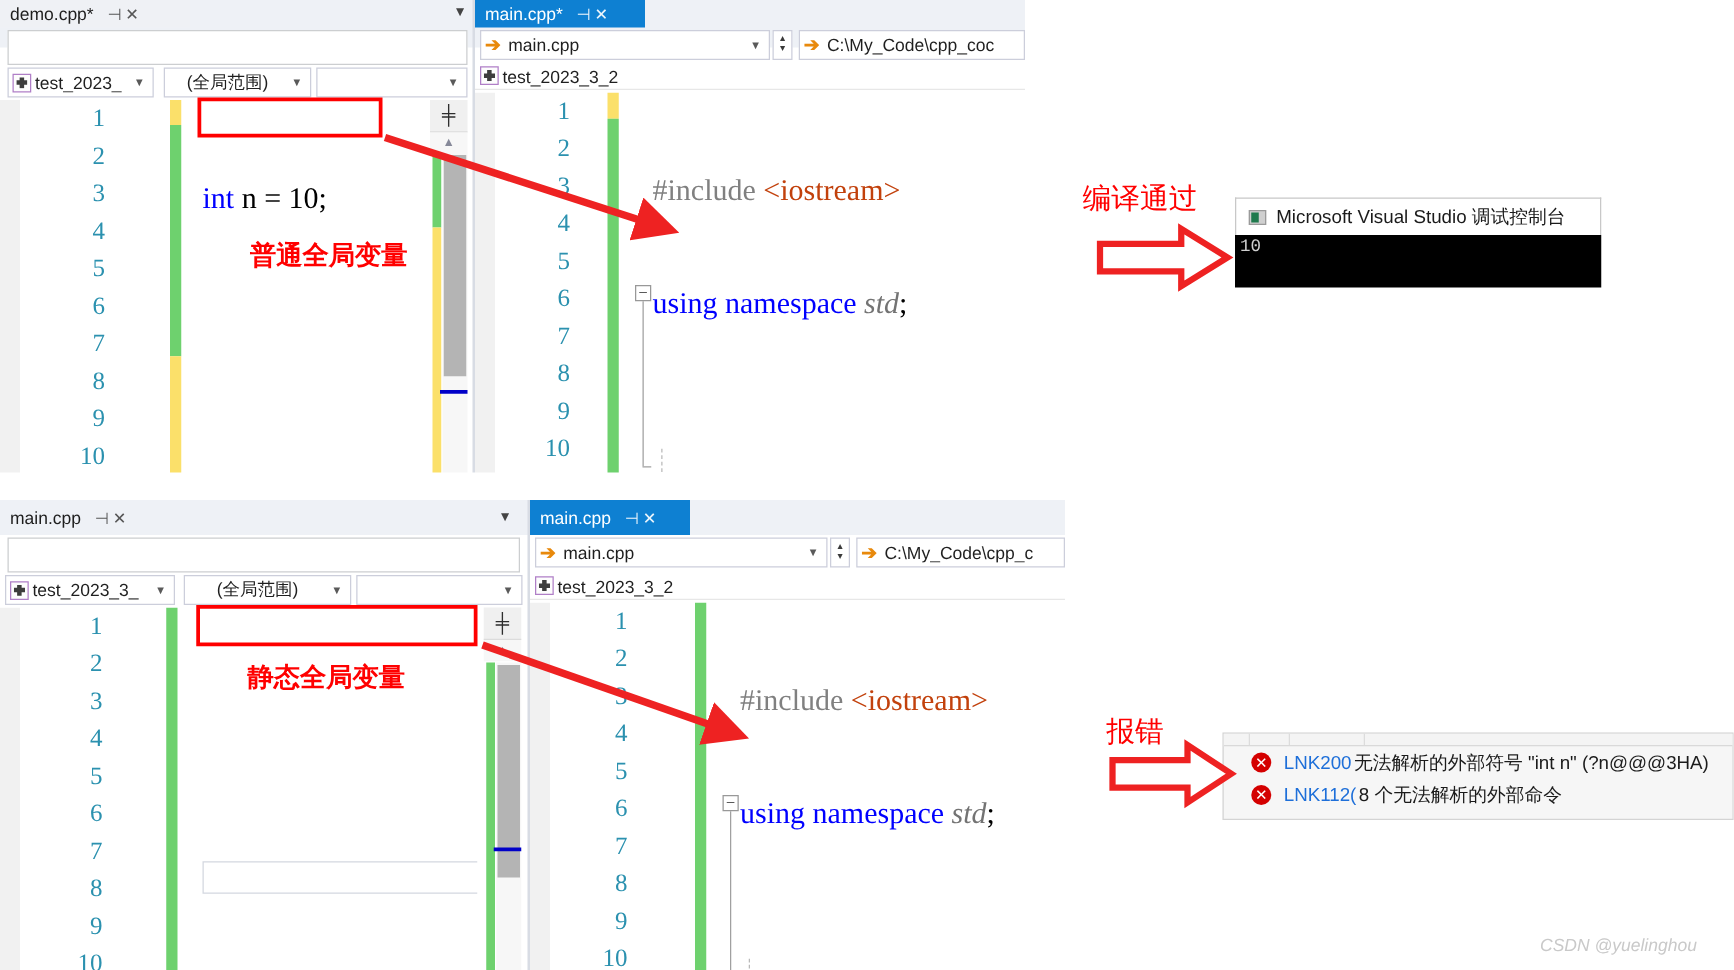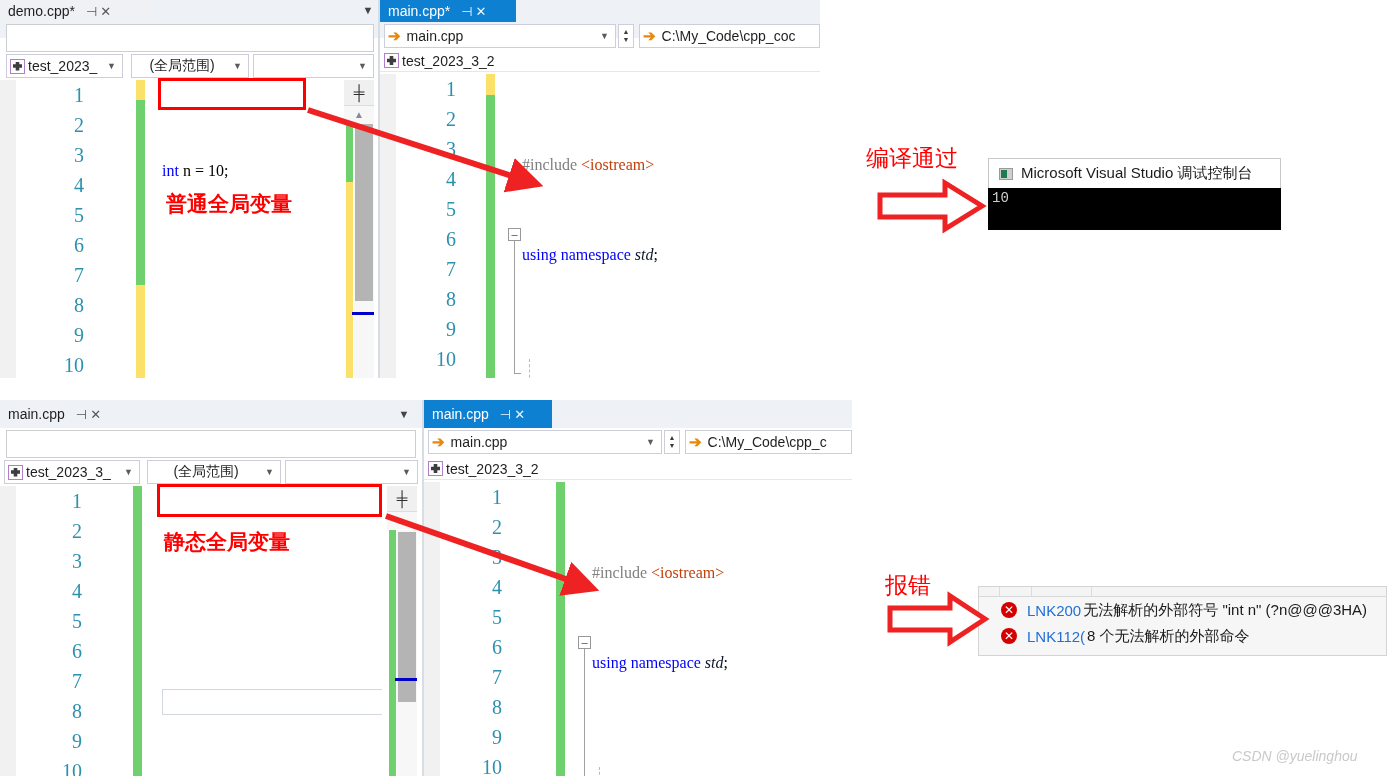--- a/index.html
+++ b/index.html
@@ -84,30 +84,30 @@
   
   .codearea { position: absolute; left: 0; background: #fff; overflow: hidden; }
   .gutter-bg { position: absolute; left: 0; top: 0; width: 16px; height: 100%; background: #f1f1f1; }
   .linenos {
     position: absolute; top: 0; width: 46px; text-align: right;
     font-family: "Liberation Serif", serif; font-size: 20px; color: #2b91af; line-height: 30px;
   }
   .changebar { position: absolute; width: 9px; }
   .changebar .seg { width: 100%; }
   .codelines {
-    position: absolute; top: 16px; font-family: "Liberation Serif", serif;
-    font-size: 16px; line-height: 30px; white-space: pre; color: #000;
+    position: absolute; top: 4px; font-family: "Liberation Serif", serif;
+    font-size: 24px; line-height: 30px; white-space: pre; color: #000;
   }
   .codelines .ln { height: 30px; white-space: pre; }
   .kw { color: #0000ff; }
   .pre { color: #808080; }
   .str { color: #c2410c; }
-  .typ { color: #0f172a; }
+  .typ { color: #737373; }
   .ital { font-style: italic; }
-  .cn-note { color: #ff0000; font-family: Liberation Sans, sans-serif; font-size: 15px; }
+  .cn-note { color: #ff0000; font-family: Liberation Sans, sans-serif; font-size: 15px; margin-left: 34px; }
 
   
   .collapse {
     position: absolute; width: 13px; height: 13px; border: 1px solid #989898;
     background: #fff; box-sizing: border-box; color: #4d4d4d;
     font-size: 11px; line-height: 11px; text-align: center; font-family: "Liberation Sans", sans-serif;
   }
   .guide-solid { position: absolute; width: 1px; background: #a0a0a0; }
   .guide-dash  { position: absolute; width: 0; border-left: 1px dashed #b9b9b9; }
   .guide-foot  { position: absolute; height: 1px; background: #a0a0a0; }

